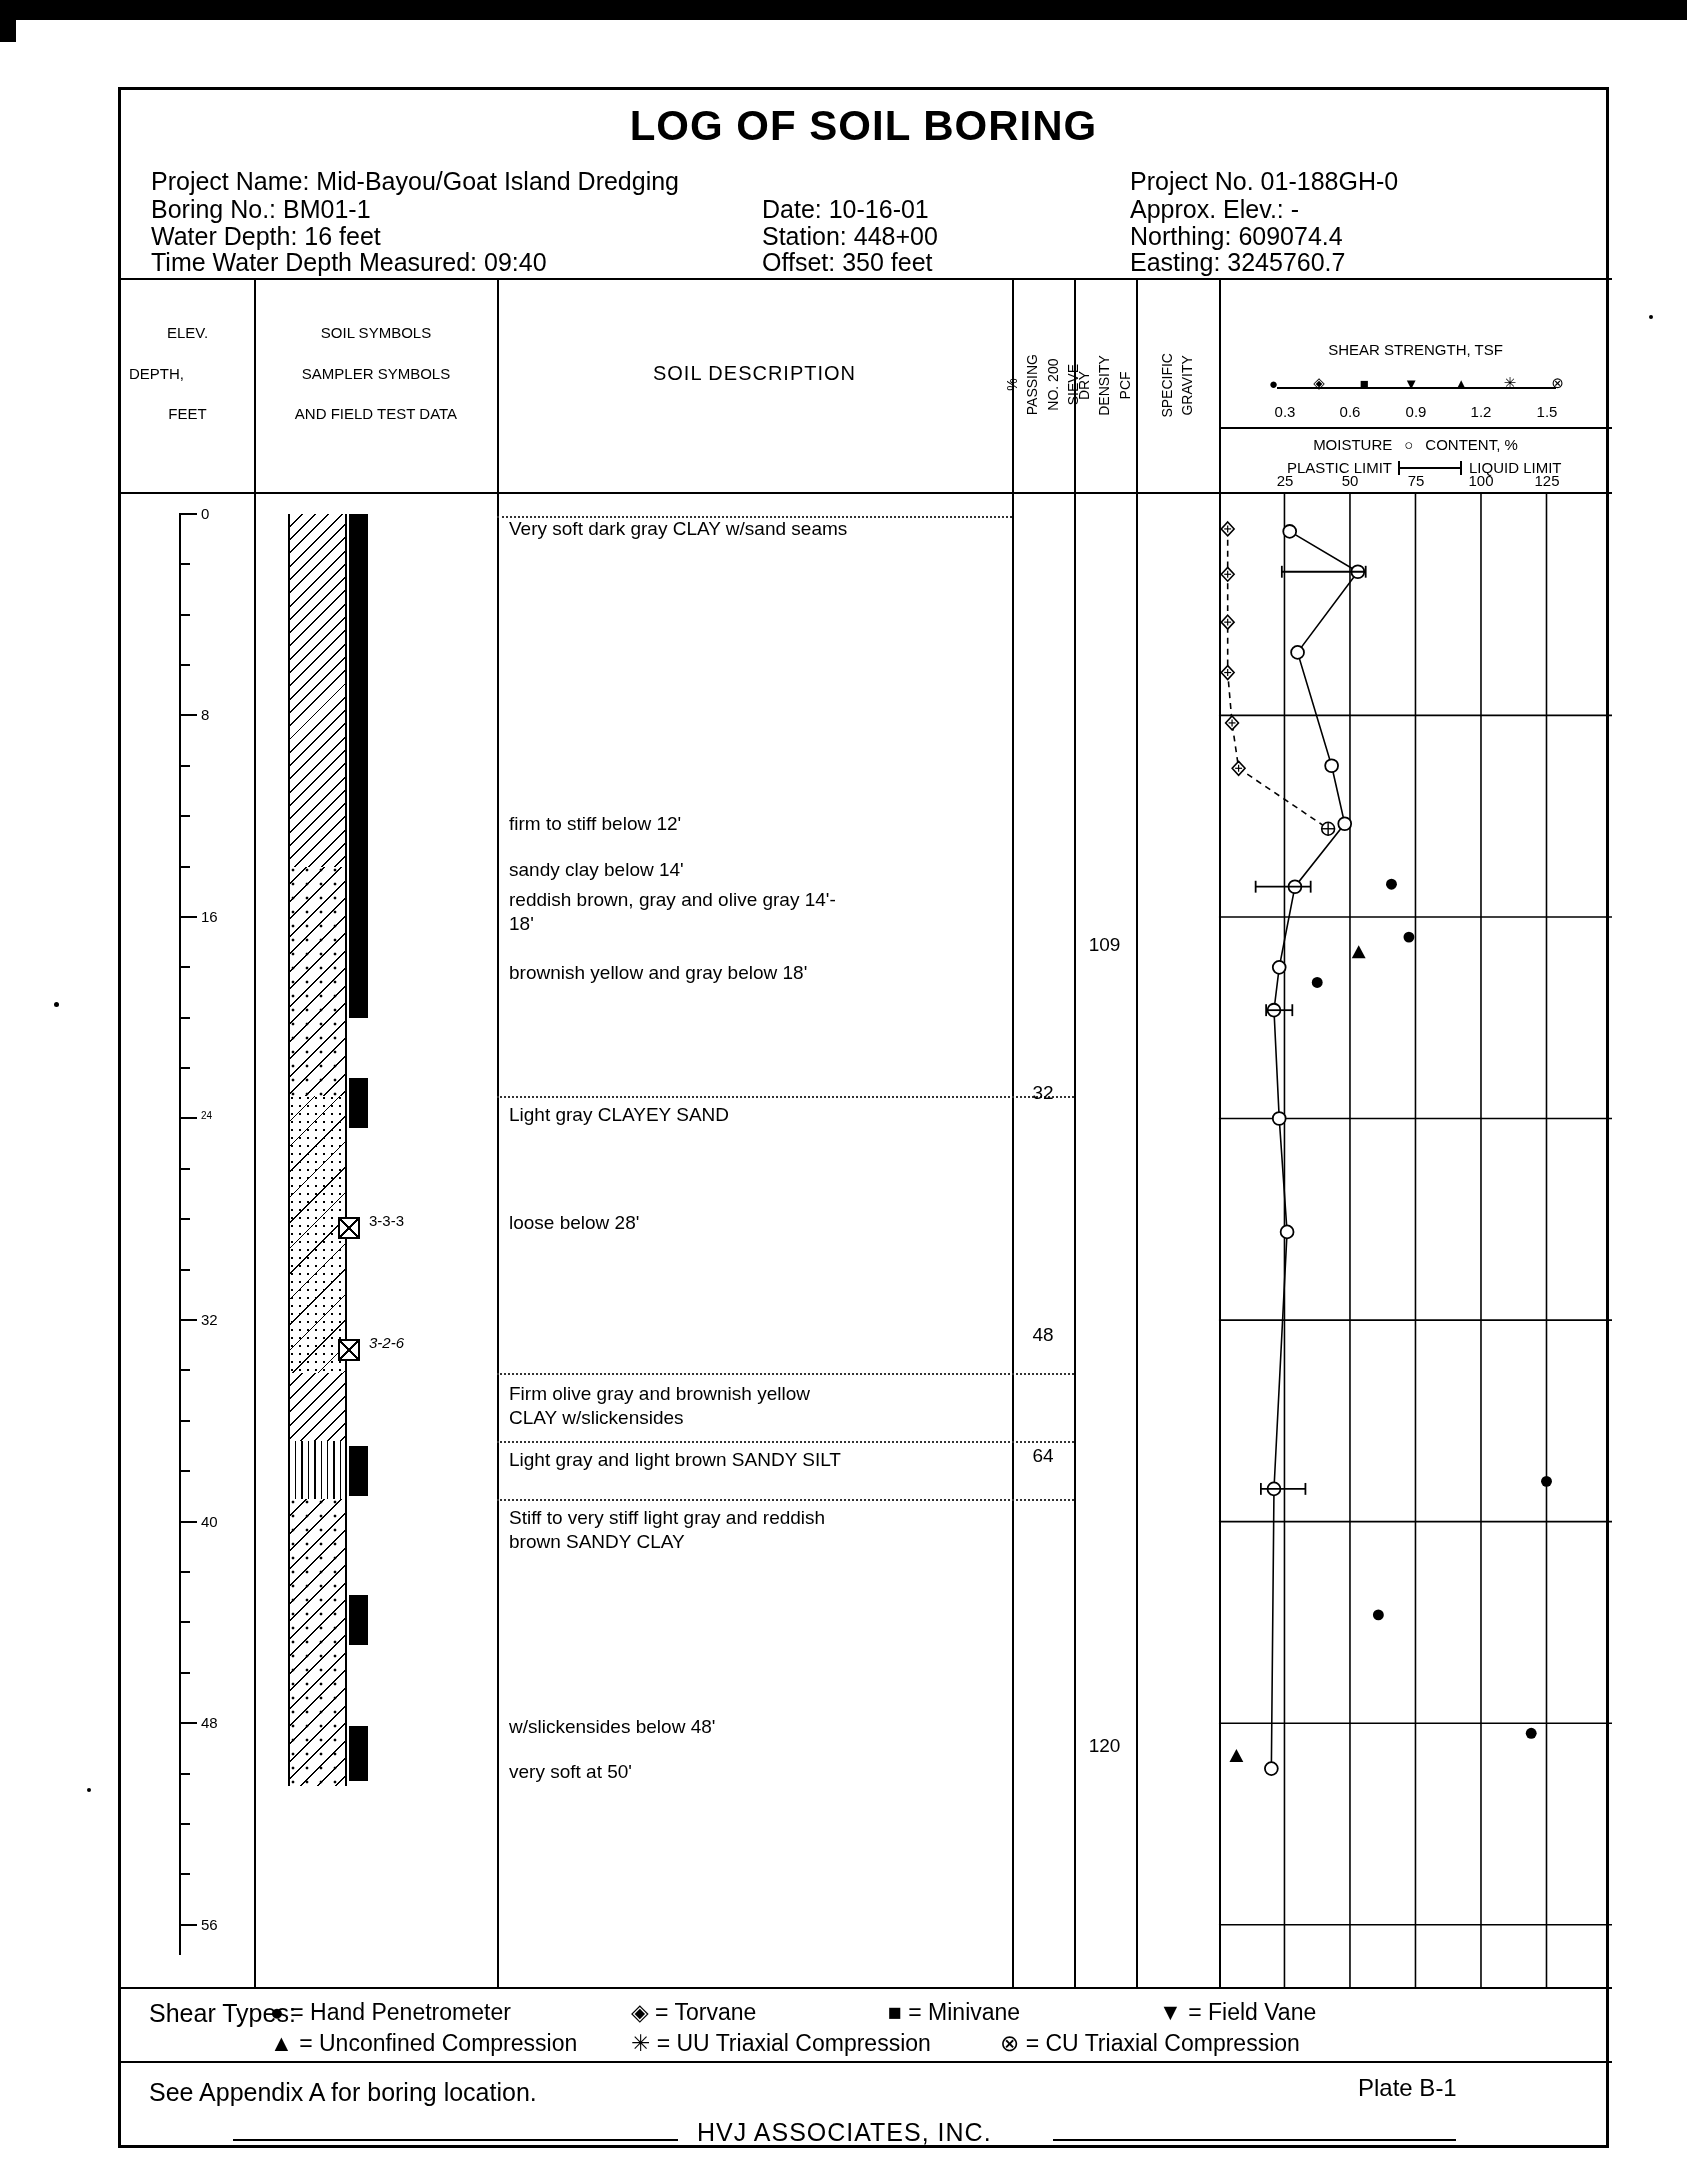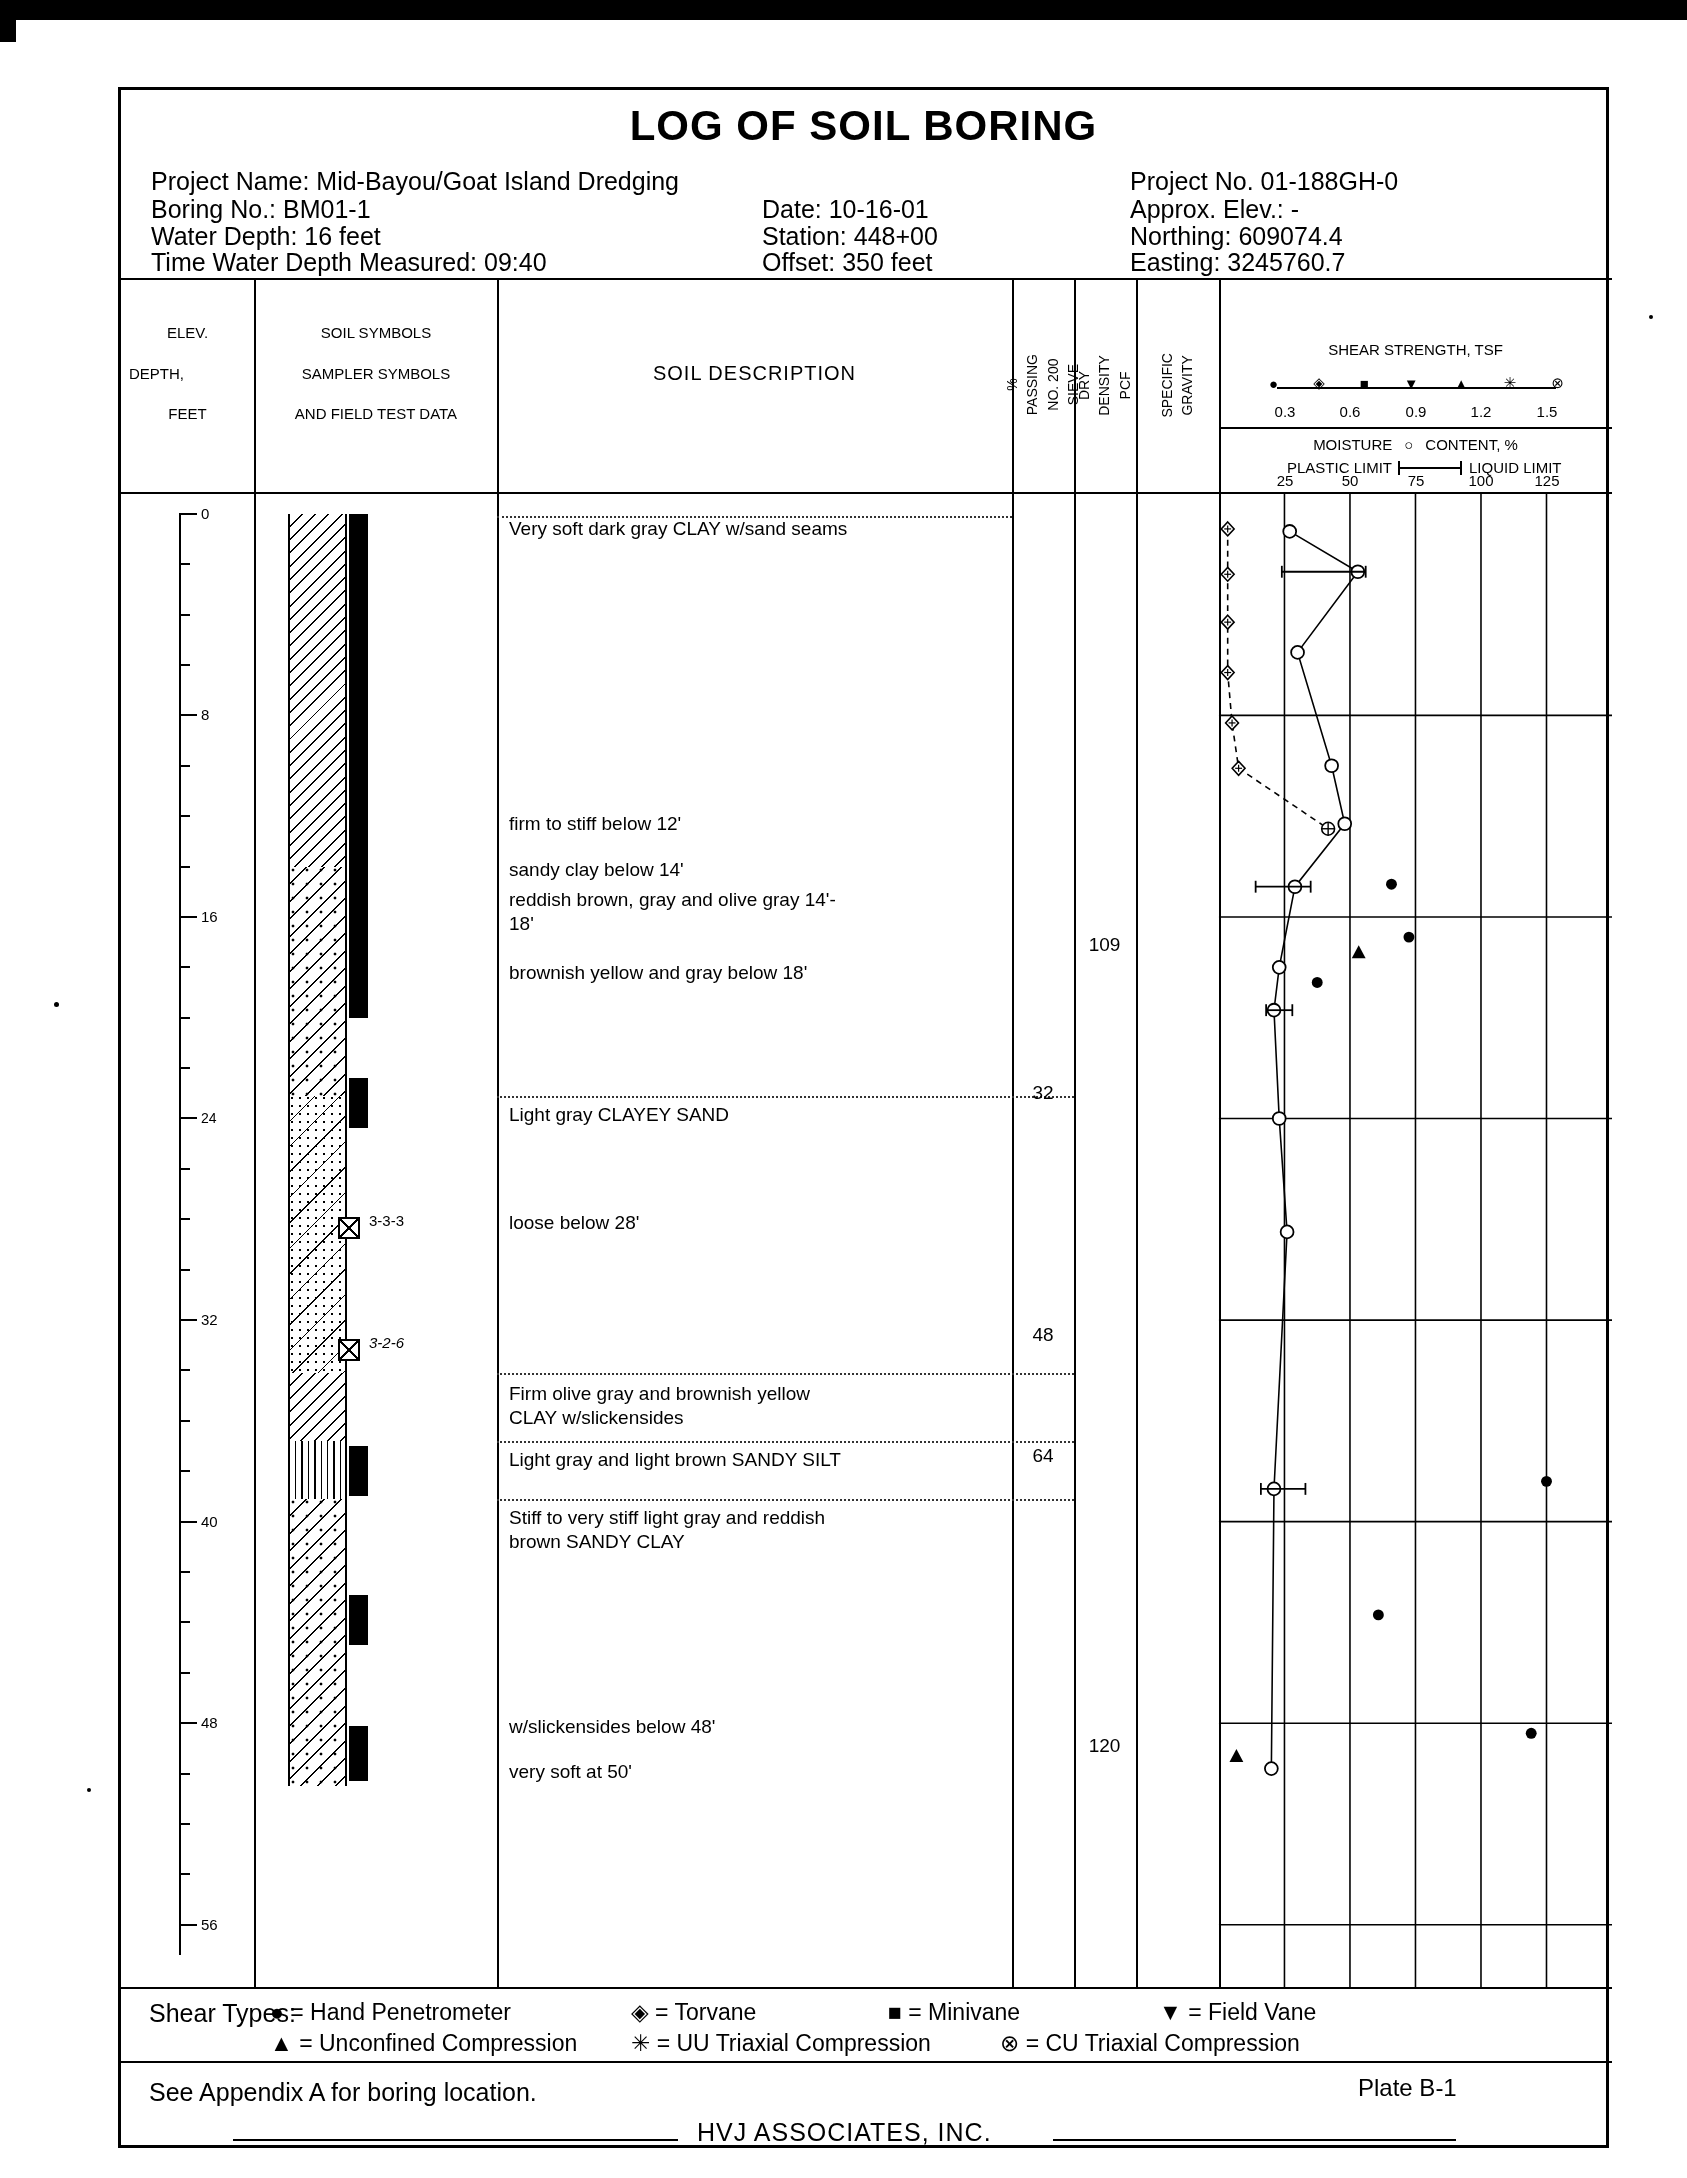--- a/index.html
+++ b/index.html
@@ -143,21 +143,21 @@
         <div style="position: absolute; left: 80px; top: 214px; font-size: 15px;">8</div>
         <div style="position: absolute; left: 58px; top: 273px; width: 11px; height: 2px; background: rgb(0, 0, 0);"></div>
         <div style="position: absolute; left: 58px; top: 323px; width: 11px; height: 2px; background: rgb(0, 0, 0);"></div>
         <div style="position: absolute; left: 58px; top: 374px; width: 11px; height: 2px; background: rgb(0, 0, 0);"></div>
         <div style="position: absolute; left: 58px; top: 424px; width: 18px; height: 2px; background: rgb(0, 0, 0);"></div>
         <div style="position: absolute; left: 80px; top: 416px; font-size: 15px;">16</div>
         <div style="position: absolute; left: 58px; top: 474px; width: 11px; height: 2px; background: rgb(0, 0, 0);"></div>
         <div style="position: absolute; left: 58px; top: 525px; width: 11px; height: 2px; background: rgb(0, 0, 0);"></div>
         <div style="position: absolute; left: 58px; top: 575px; width: 11px; height: 2px; background: rgb(0, 0, 0);"></div>
         <div style="position: absolute; left: 58px; top: 625px; width: 18px; height: 2px; background: rgb(0, 0, 0);"></div>
-        <div style="position: absolute; left: 80px; top: 618px; font-size: 14px;">24</div>
+        <div style="position: absolute; left: 80px; top: 618px; font-size: 10px;">24</div>
         <div style="position: absolute; left: 58px; top: 676px; width: 11px; height: 2px; background: rgb(0, 0, 0);"></div>
         <div style="position: absolute; left: 58px; top: 726px; width: 11px; height: 2px; background: rgb(0, 0, 0);"></div>
         <div style="position: absolute; left: 58px; top: 777px; width: 11px; height: 2px; background: rgb(0, 0, 0);"></div>
         <div style="position: absolute; left: 58px; top: 827px; width: 18px; height: 2px; background: rgb(0, 0, 0);"></div>
         <div style="position: absolute; left: 80px; top: 819px; font-size: 15px;">32</div>
         <div style="position: absolute; left: 58px; top: 877px; width: 11px; height: 2px; background: rgb(0, 0, 0);"></div>
         <div style="position: absolute; left: 58px; top: 928px; width: 11px; height: 2px; background: rgb(0, 0, 0);"></div>
         <div style="position: absolute; left: 58px; top: 978px; width: 11px; height: 2px; background: rgb(0, 0, 0);"></div>
         <div style="position: absolute; left: 58px; top: 1029px; width: 18px; height: 2px; background: rgb(0, 0, 0);"></div>
         <div style="position: absolute; left: 80px; top: 1021px; font-size: 15px;">40</div>

